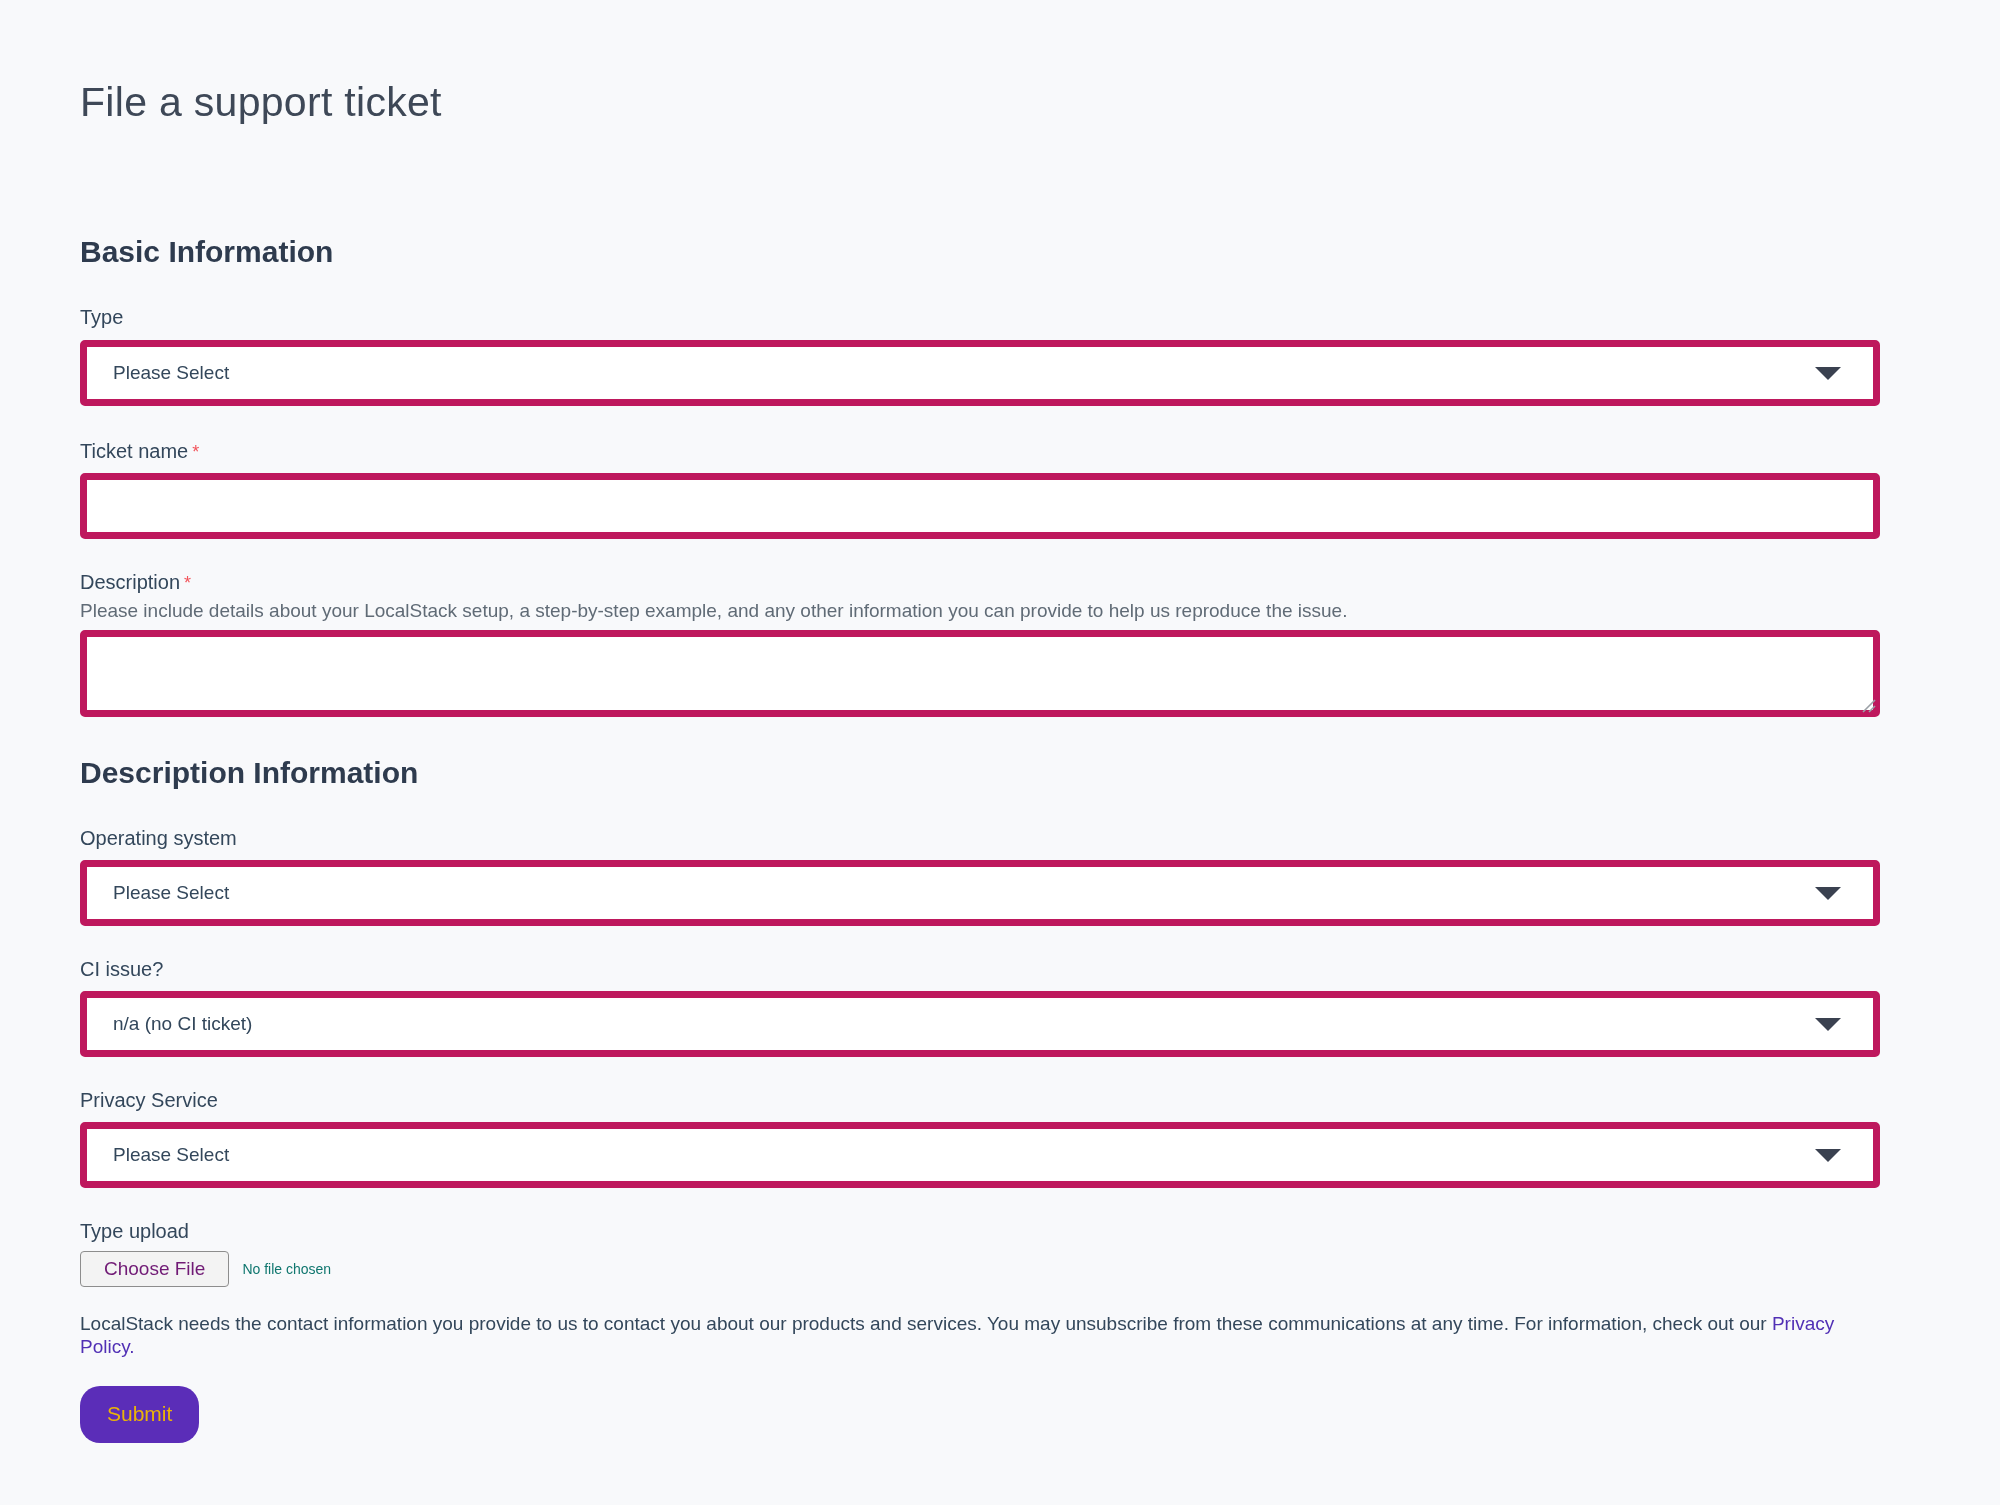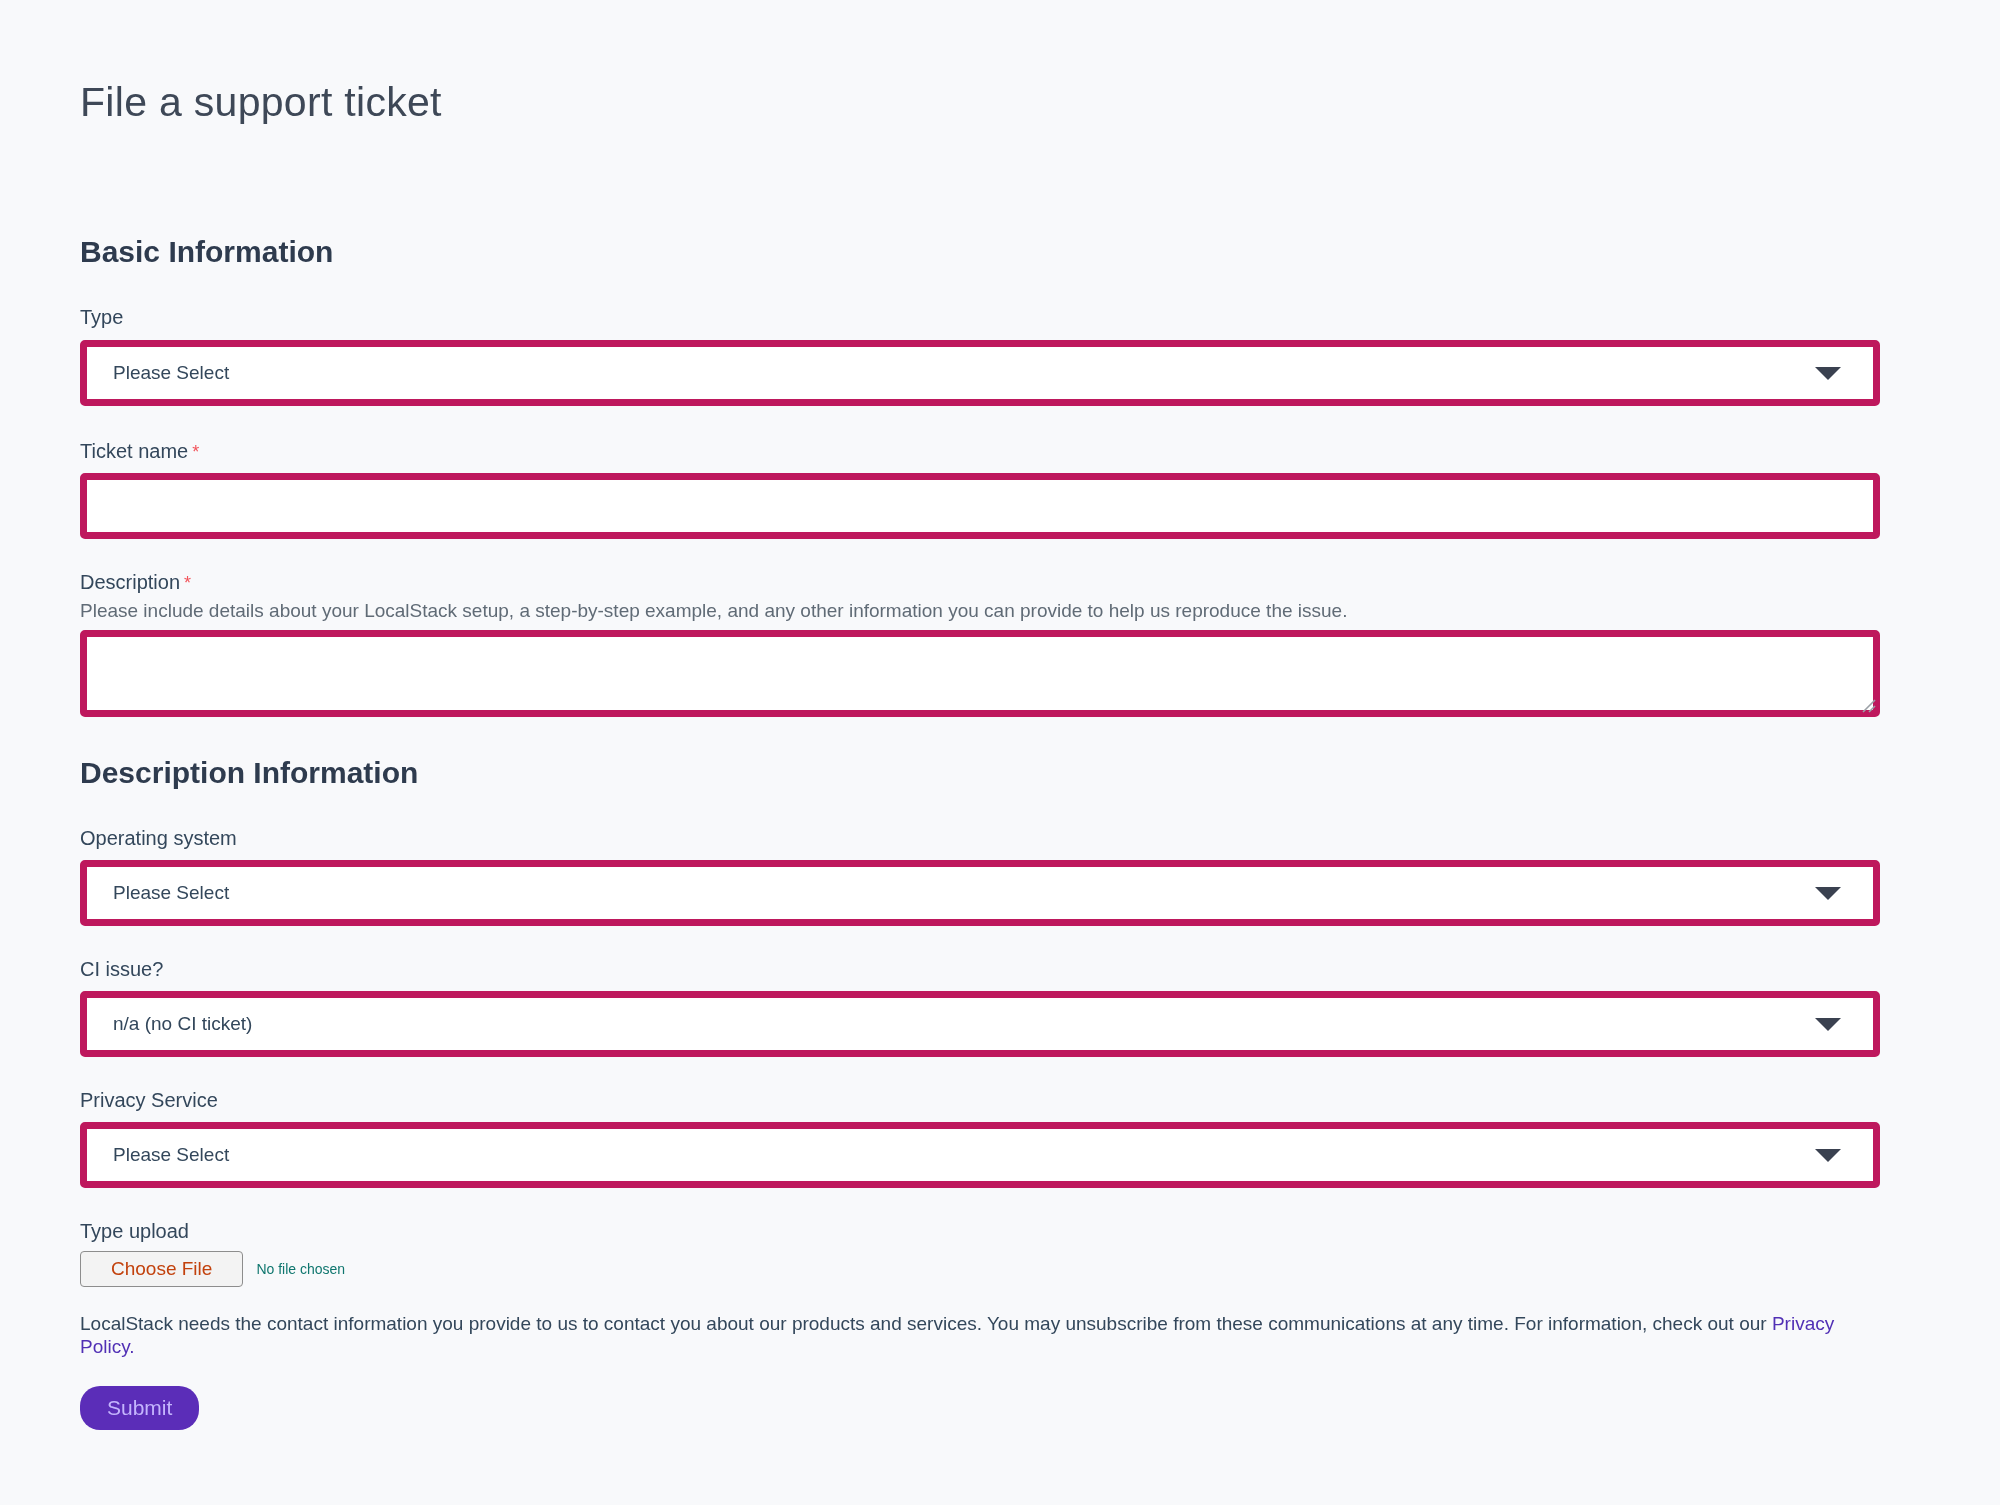--- a/index.html
+++ b/index.html
@@ -107,51 +107,51 @@
 
   .file-row {
     margin-top: 7px;
     display: flex;
     align-items: center;
     gap: 13px;
   }
   .choose-file-btn {
     font-size: 19px;
     font-family: "Liberation Sans", sans-serif;
-    color: #c2410c;
+    color: #701a75;
     background: #f3f3f3;
     border: 1px solid #8d8d8d;
     border-radius: 4px;
-    padding: 4px 30px;
+    padding: 4px 23px;
     height: 36px;
     cursor: pointer;
   }
   .file-status { font-size: 14px; color: #0f766e; }
 
   .privacy-note {
     margin-top: 26px;
     font-size: 19px;
     color: #33475b;
     line-height: 1.2;
   }
   .privacy-link { color: #5130b5; text-decoration: none; cursor: pointer; }
   .privacy-period { color: #5130b5; }
 
   .submit-btn {
     margin-top: 27px;
     display: inline-block;
     background: #5b2db8;
-    color: #c4b5fd;
+    color: #eab308;
     font-size: 21px;
     font-family: "Liberation Sans", sans-serif;
     font-weight: 400;
     border: none;
     border-radius: 20px;
     padding: 0 27px;
-    height: 44px;
+    height: 57px;
     cursor: pointer;
   }
 </style>
 </head>
 <body>
 
 <div class="container">
 
   <h1 class="page-title">File a support ticket</h1>
 

